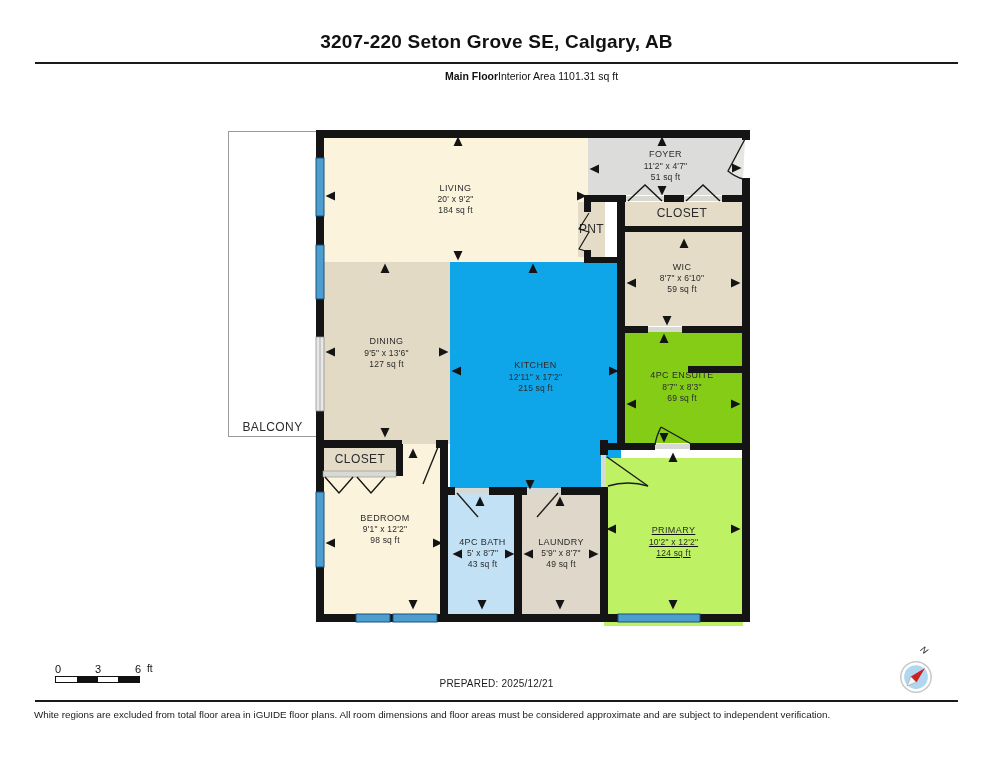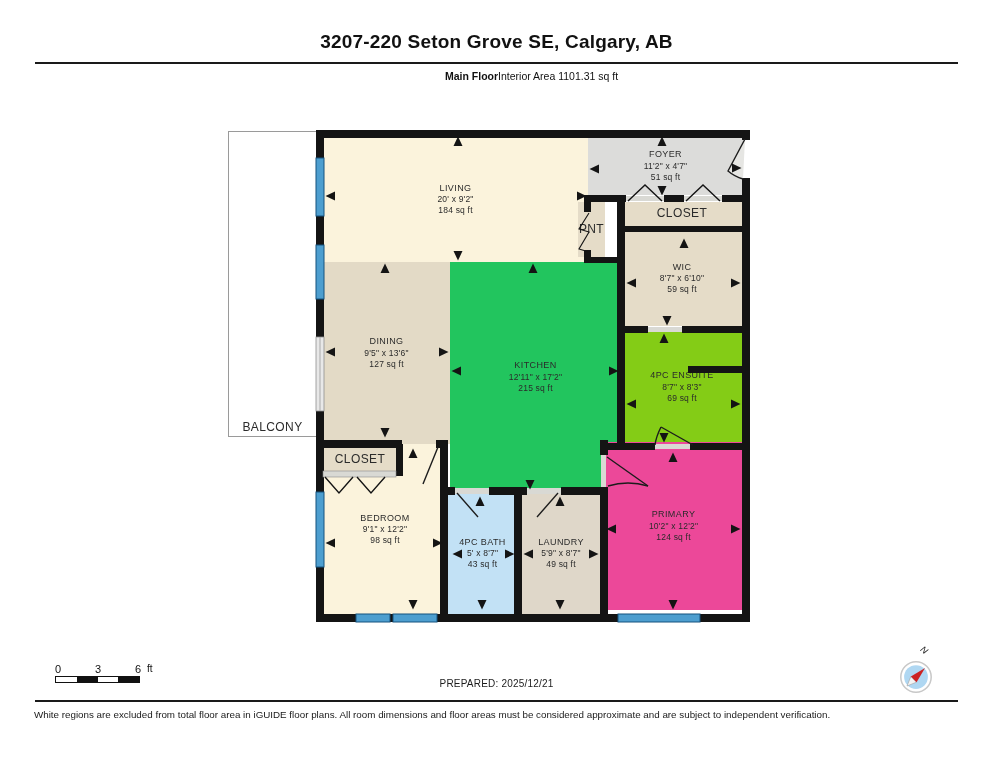--- a/index.html
+++ b/index.html
@@ -87,21 +87,21 @@
         <div class="rsub">69 sq ft</div>
       </div>
   </div>
   <div class="room" style="left: 323px; top: 262px; width: 127px; height: 182px; background: rgb(227, 218, 198);">
     <div class="rlabel">
         <div class="rname">DINING</div>
         <div class="rsub">9'5" x 13'6"</div>
         <div class="rsub">127 sq ft</div>
       </div>
   </div>
-  <div class="room" style="left: 450px; top: 262px; width: 171px; height: 230px; background: #22c55e;">
+  <div class="room" style="left: 450px; top: 262px; width: 171px; height: 230px; background: #0ea5e9;">
     <div class="rlabel">
         <div class="rname">KITCHEN</div>
         <div class="rsub">12'11" x 17'2"</div>
         <div class="rsub">215 sq ft</div>
       </div>
   </div>
   <div class="room" style="left: 323px; top: 444px; width: 124px; height: 171px; background: rgb(251, 243, 220);">
     <div class="rlabel">
         <div class="rname">BEDROOM</div>
         <div class="rsub">9'1" x 12'2"</div>
@@ -120,21 +120,21 @@
         <div class="rsub">43 sq ft</div>
       </div>
   </div>
   <div class="room" style="left: 518px; top: 492px; width: 86px; height: 123px; background: rgb(223, 215, 201);">
     <div class="rlabel">
         <div class="rname">LAUNDRY</div>
         <div class="rsub">5'9" x 8'7"</div>
         <div class="rsub">49 sq ft</div>
       </div>
   </div>
-  <div class="room" style="left: 604px; top: 442px; width: 139px; height: 168px; background: #ec4899;">
+  <div class="room" style="left: 604px; top: 458px; width: 139px; height: 168px; background: #bef264; text-decoration: underline;">
     <div class="rlabel">
         <div class="rname">PRIMARY</div>
         <div class="rsub">10'2" x 12'2"</div>
         <div class="rsub">124 sq ft</div>
       </div>
   </div>
 
   <svg class="overlay" width="993" height="768" viewBox="0 0 993 768">
 
     <g fill="#141414">

